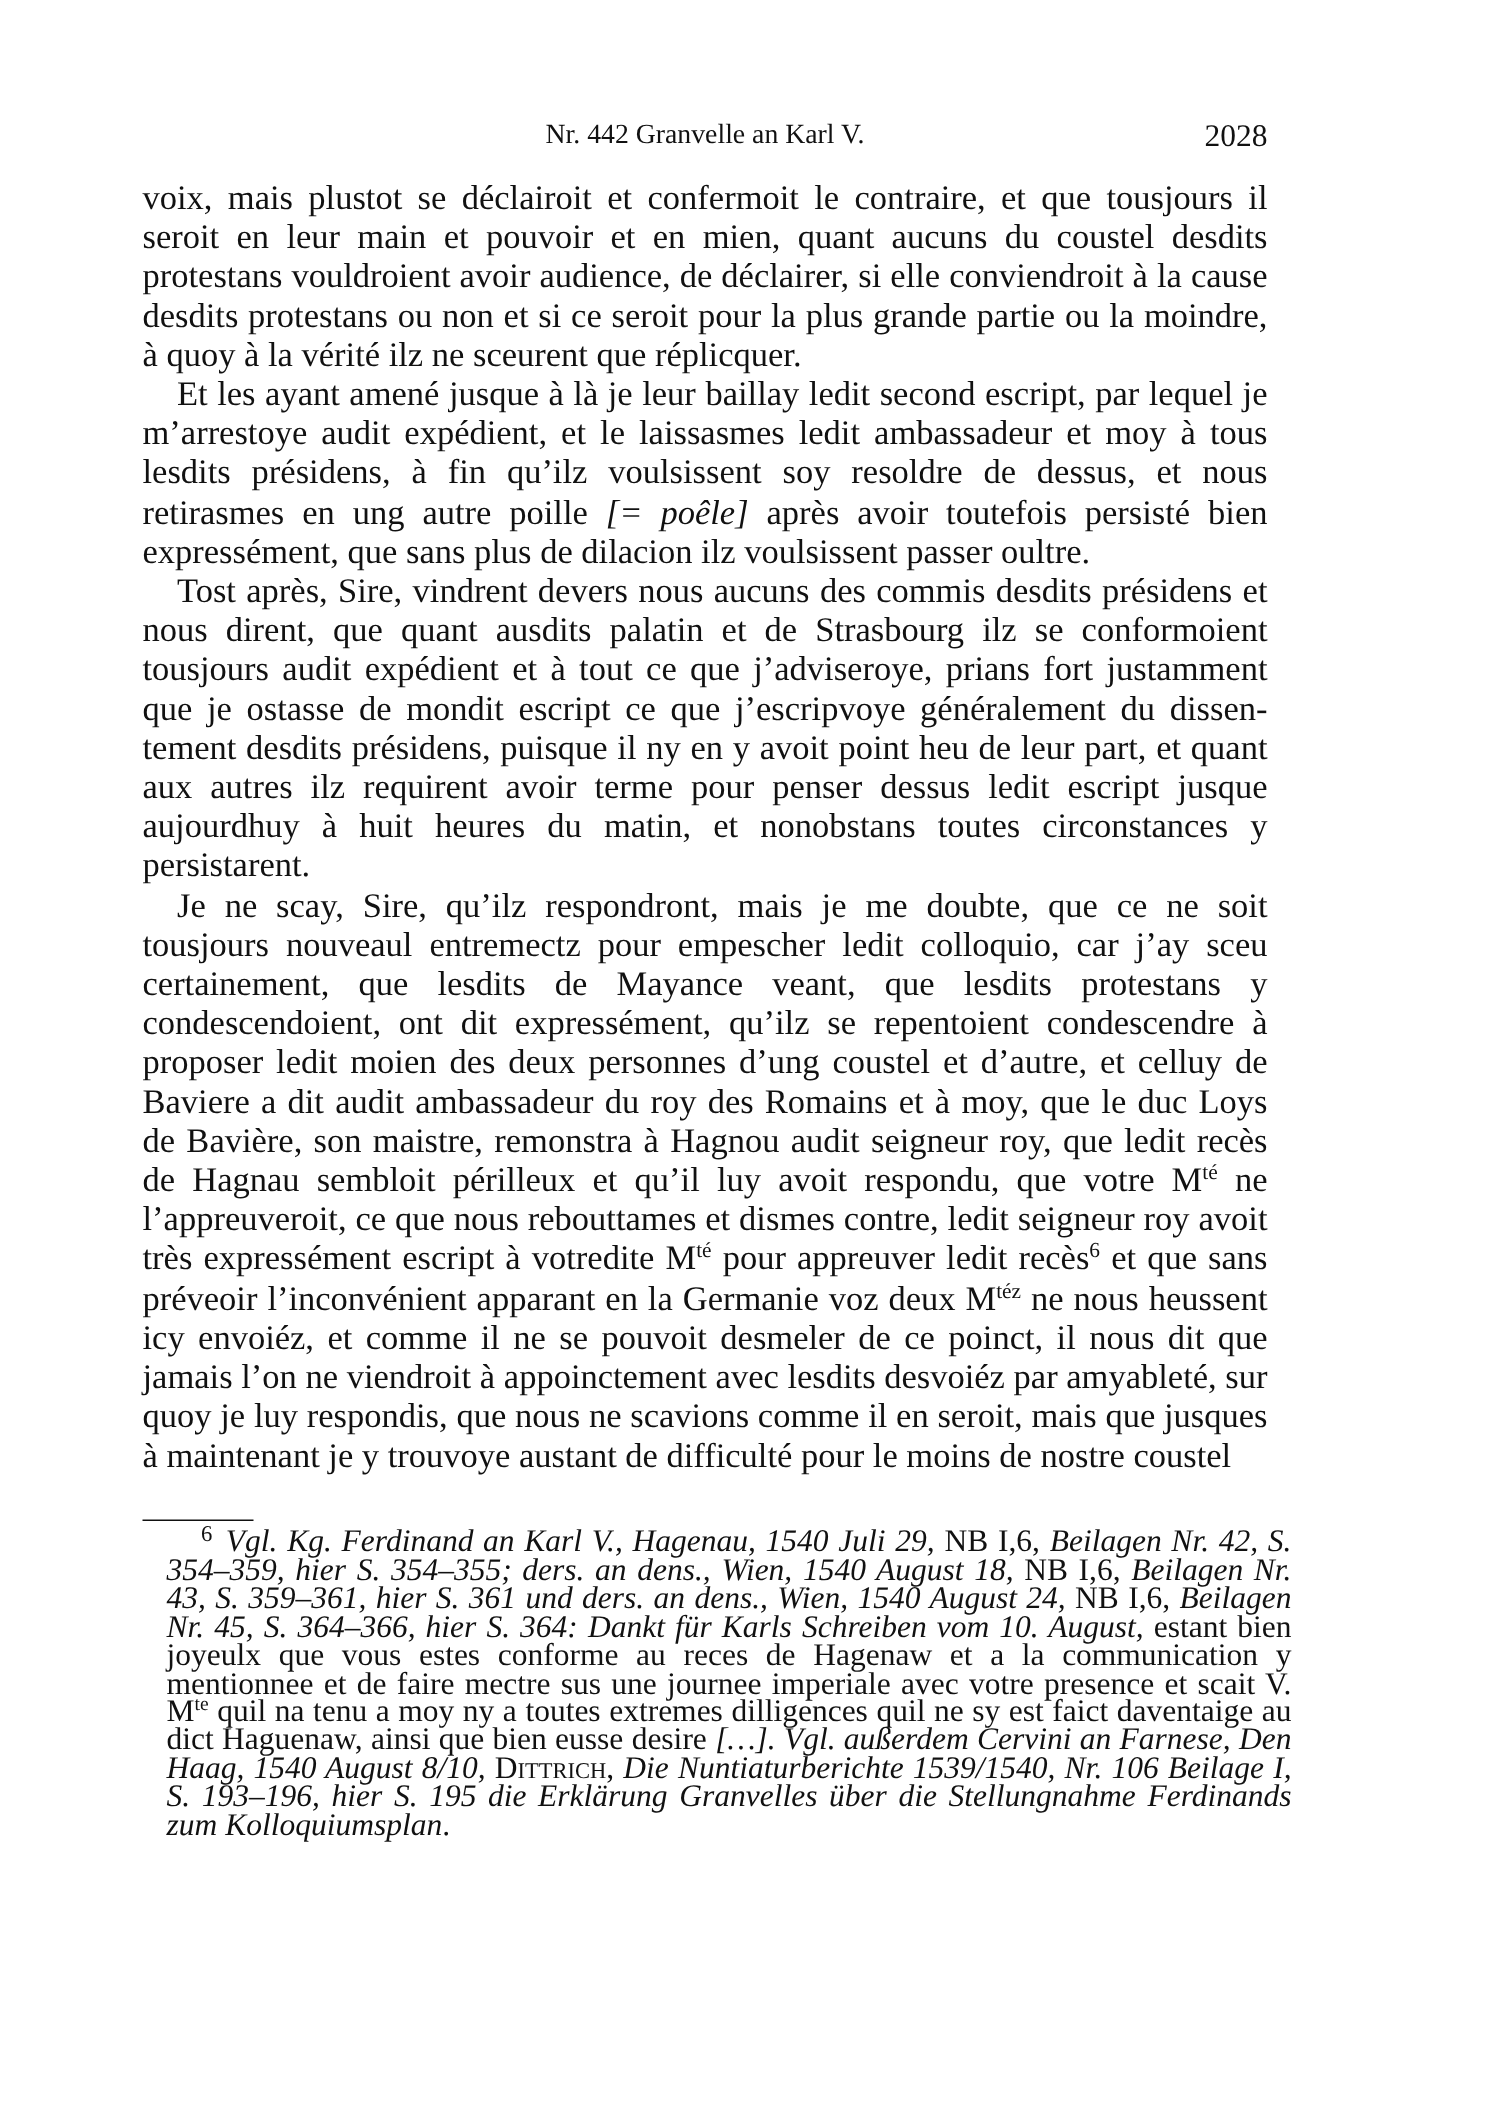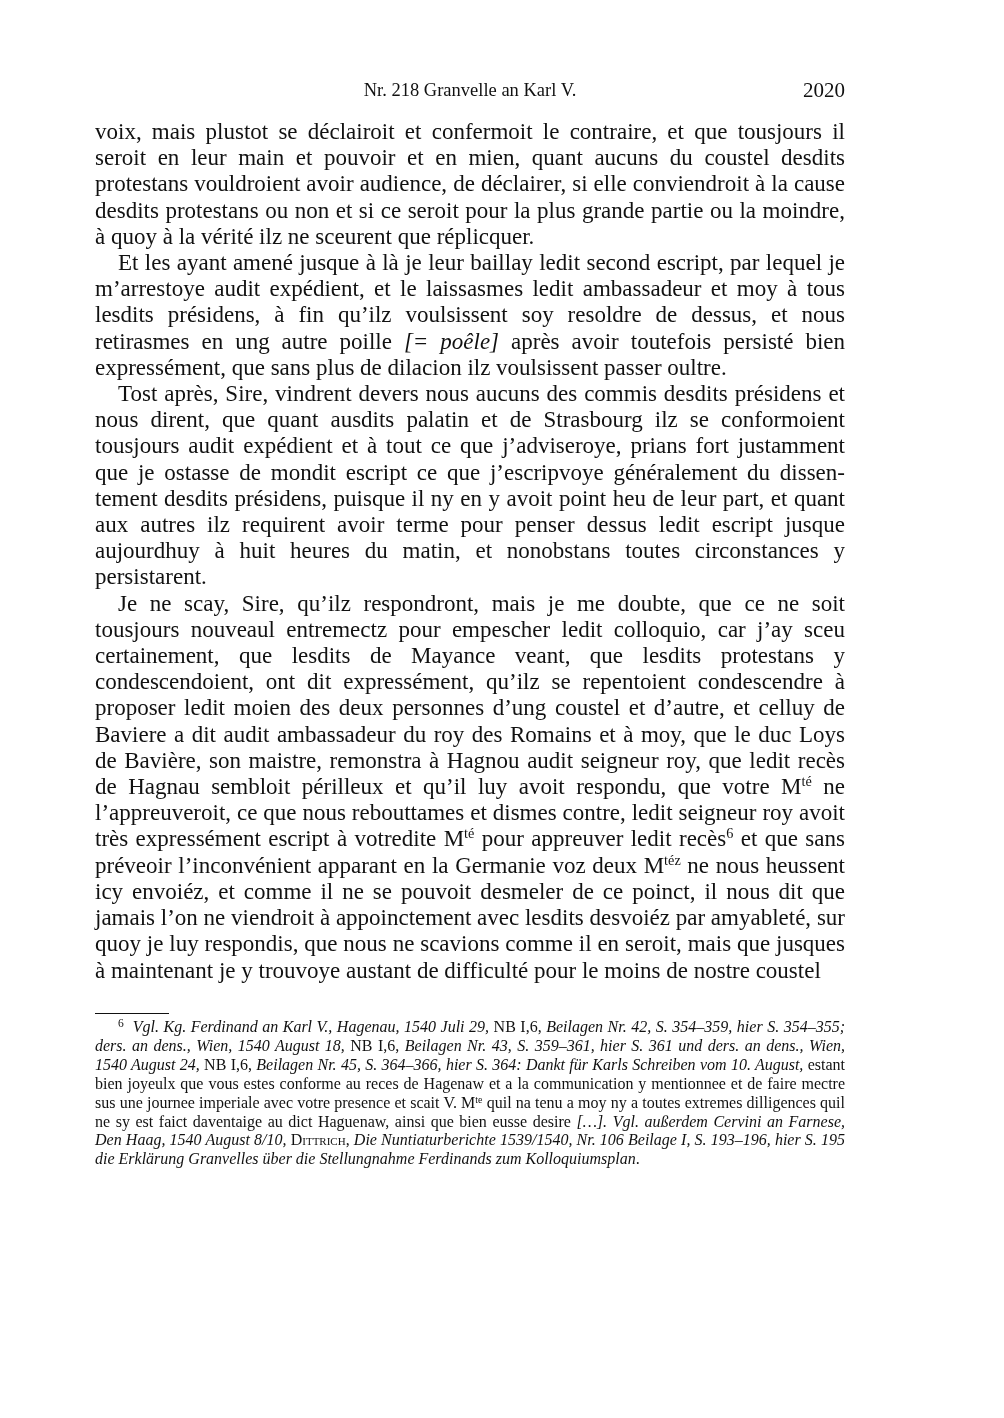--- a/index.html
+++ b/index.html
@@ -20,36 +20,36 @@
     hyphens: manual;
   }
   .body-text p { margin: 0; text-indent: 0; }
   .body-text p.indent { text-indent: 23px; }
   sup { font-size: 0.62em; line-height: 0; vertical-align: 0.55em; }
   .fn-rule {
     position: absolute; top: 1013px; left: 0; width: 74px; height: 0;
     border-top: 1.2px solid #111;
   }
   .footnotes {
-    position: absolute; top: 1018px; left: 0; width: 750px;
-    font-size: 16px; line-height: 18.9px; text-align: justify; font-family: Liberation Serif, serif;
+    position: absolute; top: 1018px; left: 16px; width: 750px;
+    font-size: 21px; line-height: 18.9px; text-align: justify; font-family: Liberation Serif, serif;
   }
   .footnotes p { margin: 0; text-indent: 23px; }
   .fn-mark { font-size: 0.72em; vertical-align: 0.45em; line-height: 0; margin-right: 9px; }
   .it { font-style: italic; }
   .sc { font-variant: small-caps; }
 </style>
 </head>
 <body>
 
 <div class="page">
 
   <div class="running-head">
-    <span class="title">Nr. 218 Granvelle an Karl V.</span>
-    <span class="pgno">2020</span>
+    <span class="title">Nr. 442 Granvelle an Karl V.</span>
+    <span class="pgno">2028</span>
   </div>
 
   <div class="body-text">
     <p><span>voix, mais plustot se déclairoit et confermoit le contraire, et que tousjours il seroit en leur main et pouvoir et en mien, quant aucuns du coustel desdits protestans vouldroient avoir audience, de déclairer, si elle conviendroit à la cause desdits protestans ou non et si ce seroit pour la plus grande partie ou la moindre, à quoy à la vérité ilz ne sceurent que réplicquer.</span></p>
     <p class="indent"><span>Et les ayant amené jusque à là je leur baillay ledit second escript, par lequel je m’arrestoye audit expédient, et le laissasmes ledit ambassadeur et moy à tous lesdits présidens, à fin qu’ilz voulsissent soy resoldre de dessus, et nous retirasmes en ung autre poille </span><span class="it">[= poêle]</span><span> après avoir toutefois persisté bien expressément, que sans plus de dilacion ilz voulsissent passer oultre.</span></p>
     <p class="indent"><span>Tost après, Sire, vindrent devers nous aucuns des commis desdits présidens et nous dirent, que quant ausdits palatin et de Strasbourg ilz se conformoient tousjours audit expédient et à tout ce que j’adviseroye, prians fort justamment que je ostasse de mondit escript ce que j’escripvoye généralement du dissen­tement desdits présidens, puisque il ny en y avoit point heu de leur part, et quant aux autres ilz requirent avoir terme pour penser dessus ledit escript jusque aujourdhuy à huit heures du matin, et nonobstans toutes circonstances y persistarent.</span></p>
     <p class="indent"><span>Je ne scay, Sire, qu’ilz respondront, mais je me doubte, que ce ne soit tousjours nouveaul entremectz pour empescher ledit colloquio, car j’ay sceu certainement, que lesdits de Mayance veant, que lesdits protestans y condescendoient, ont dit expressément, qu’ilz se repentoient condescendre à proposer ledit moien des deux personnes d’ung coustel et d’autre, et celluy de Baviere a dit audit ambassadeur du roy des Romains et à moy, que le duc Loys de Bavière, son maistre, remonstra à Hagnou audit seigneur roy, que ledit recès de Hagnau sembloit périlleux et qu’il luy avoit respondu, que votre M</span><sup>té</sup><span> ne l’appreuveroit, ce que nous rebouttames et dismes contre, ledit seigneur roy avoit très expres­sément escript à votredite M</span><sup>té</sup><span> pour appreuver ledit recès</span><sup>6</sup><span> et que sans préveoir l’inconvénient apparant en la Germanie voz deux M</span><sup>téz</sup><span> ne nous heussent icy envoiéz, et comme il ne se pouvoit desmeler de ce poinct, il nous dit que jamais l’on ne viendroit à appoinctement avec lesdits desvoiéz par amyableté, sur quoy je luy respondis, que nous ne scavions comme il en seroit, mais que jusques à maintenant je y trouvoye austant de difficulté pour le moins de nostre coustel</span></p>
   </div>
 
   <div class="fn-rule"></div>

